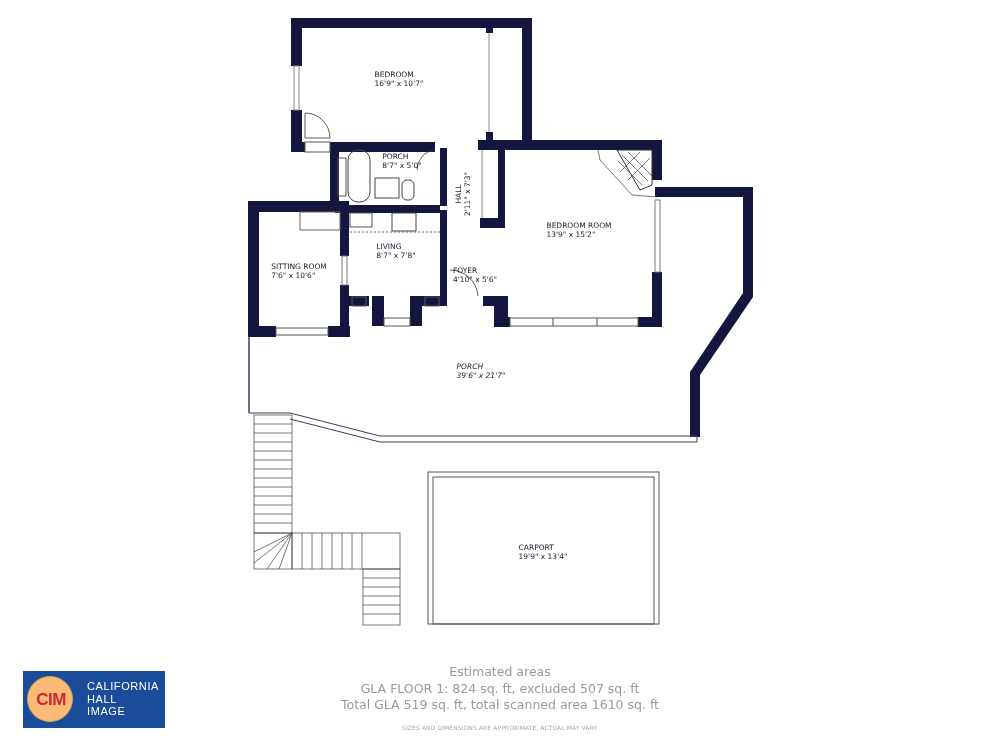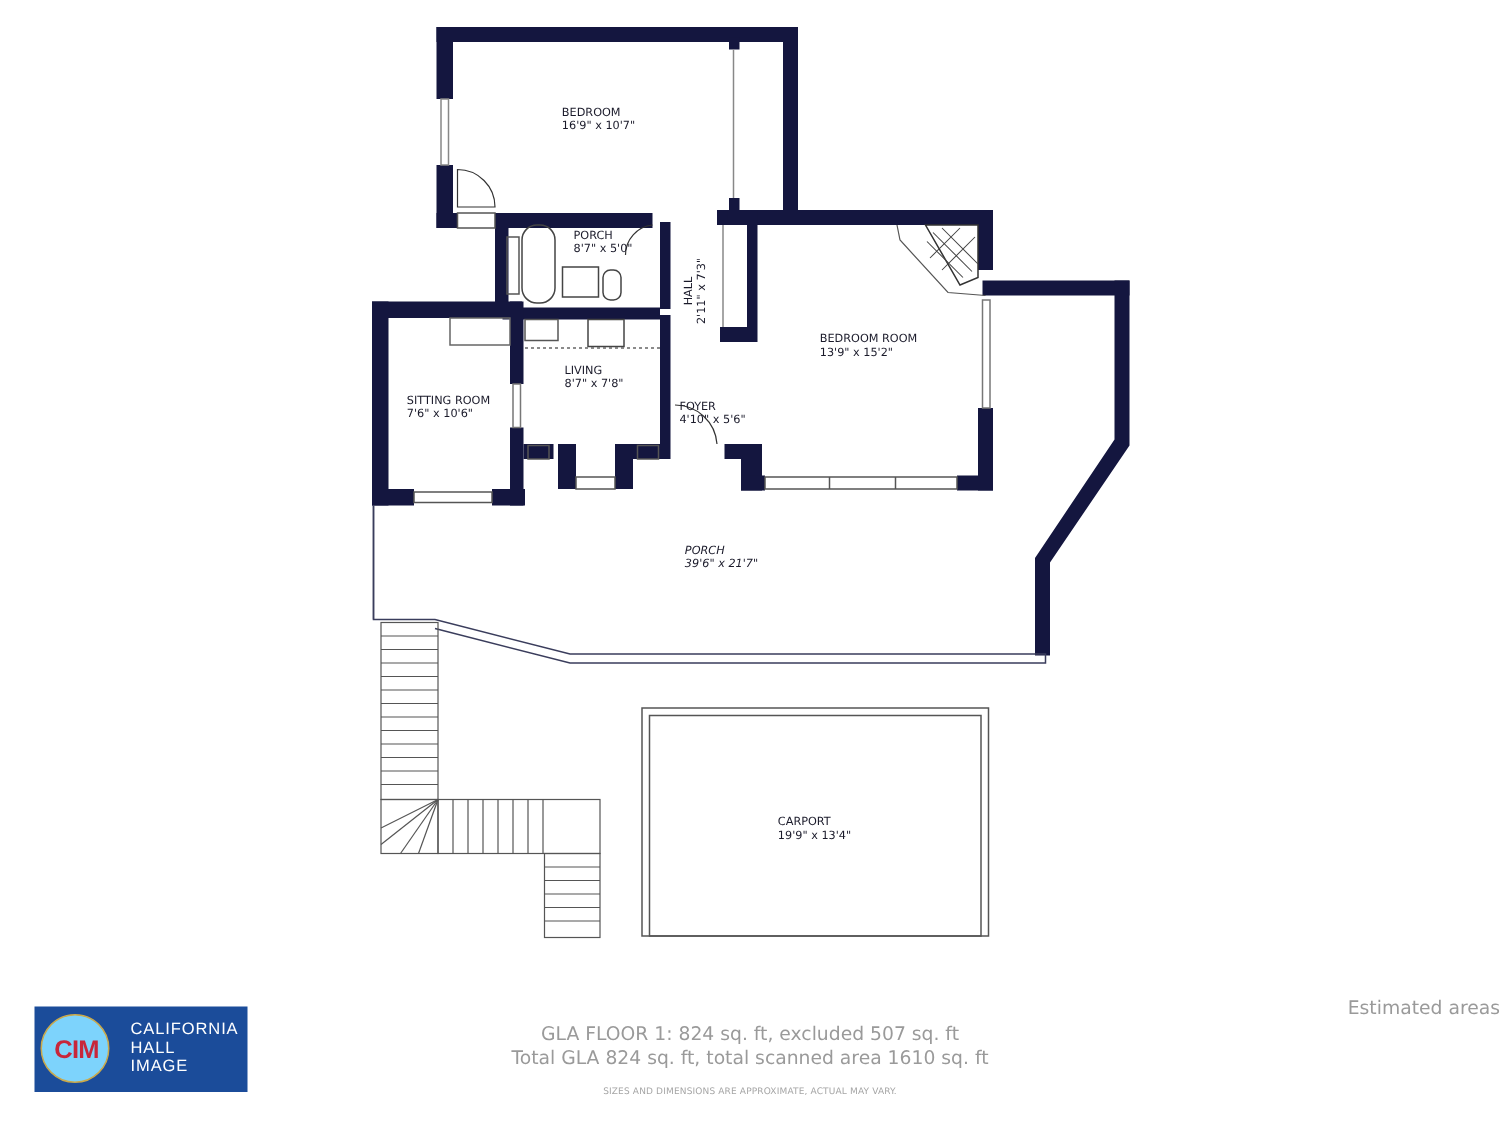--- a/index.html
+++ b/index.html
@@ -2,26 +2,26 @@
 <html><head>
 <meta charset="utf-8">
 <style>
   html, body { margin:0; padding:0; background:#ffffff; }
   body { width:1000px; height:750px; position:relative; overflow:hidden; font-family:"DejaVu Sans", sans-serif; }
   #plan { position:absolute; left:0; top:0; width:1000px; height:750px; }
   .room-label { position:absolute; text-align:left; font-size:7.5px; color:#1a1a2a; line-height:9px; white-space:nowrap; transform:translateX(-50%); }
   .room-label span { display:block; }
   .hall-label { position:absolute; font-size:7.5px; color:#1a1a2a; line-height:9px; white-space:nowrap; transform:rotate(-90deg); transform-origin:center; text-align:center; }
   .footer { position:absolute; left:0; width:1000px; text-align:center; color:#9a9a9a; }
-  .f-title { top:664px; font-size:12.5px;text-align:right; }
+  .f-title { top:664px; font-size:12.5px; }
   .f-l1 { top:681px; font-size:12.5px; }
   .f-l2 { top:697px; font-size:12.5px; }
   .f-disc { top:724px; font-size:6px; color:#a5a5a5; letter-spacing:0.1px; }
   .logo { position:absolute; left:23px; top:671px; width:142px; height:57px; background:#1b4c9a; }
-  .logo-circle { position:absolute; left:4px; top:5px; width:46px; height:46px; border-radius:50%; background:#7dd3fc; border:1px solid #caa94b; box-sizing:border-box; }
+  .logo-circle { position:absolute; left:4px; top:5px; width:46px; height:46px; border-radius:50%; background:#fdba74; border:1px solid #caa94b; box-sizing:border-box; }
   .logo-cim { position:absolute; left:0; top:13px; width:46px; text-align:center; font-family:"Liberation Sans", sans-serif; font-weight:bold; font-size:17px; color:#c8263a; letter-spacing:-0.5px; }
   .logo-text { position:absolute; left:64px; top:9px; font-family:"Liberation Sans", sans-serif; font-size:11px; color:#ffffff; line-height:12.5px; letter-spacing:0.6px; }
   .logo-text span { display:block; }
 </style>
 </head>
 <body>
 
 <svg id="plan" viewBox="0 0 1000 750" xmlns="http://www.w3.org/2000/svg">
   <g fill="#14163f">
 
@@ -201,14 +201,14 @@
   </div>
   <div class="logo-text">
     <span>CALIFORNIA</span>
     <span>HALL</span>
     <span>IMAGE</span>
   </div>
 </div>
 
 <div class="footer f-title">Estimated areas</div>
 <div class="footer f-l1">GLA FLOOR 1: 824 sq. ft, excluded 507 sq. ft</div>
-<div class="footer f-l2">Total GLA 824 sq. ft, total scanned area 1610 sq. ft</div>
+<div class="footer f-l2">Total GLA 519 sq. ft, total scanned area 1610 sq. ft</div>
 <div class="footer f-disc">SIZES AND DIMENSIONS ARE APPROXIMATE, ACTUAL MAY VARY.</div>
 
 </body></html>

